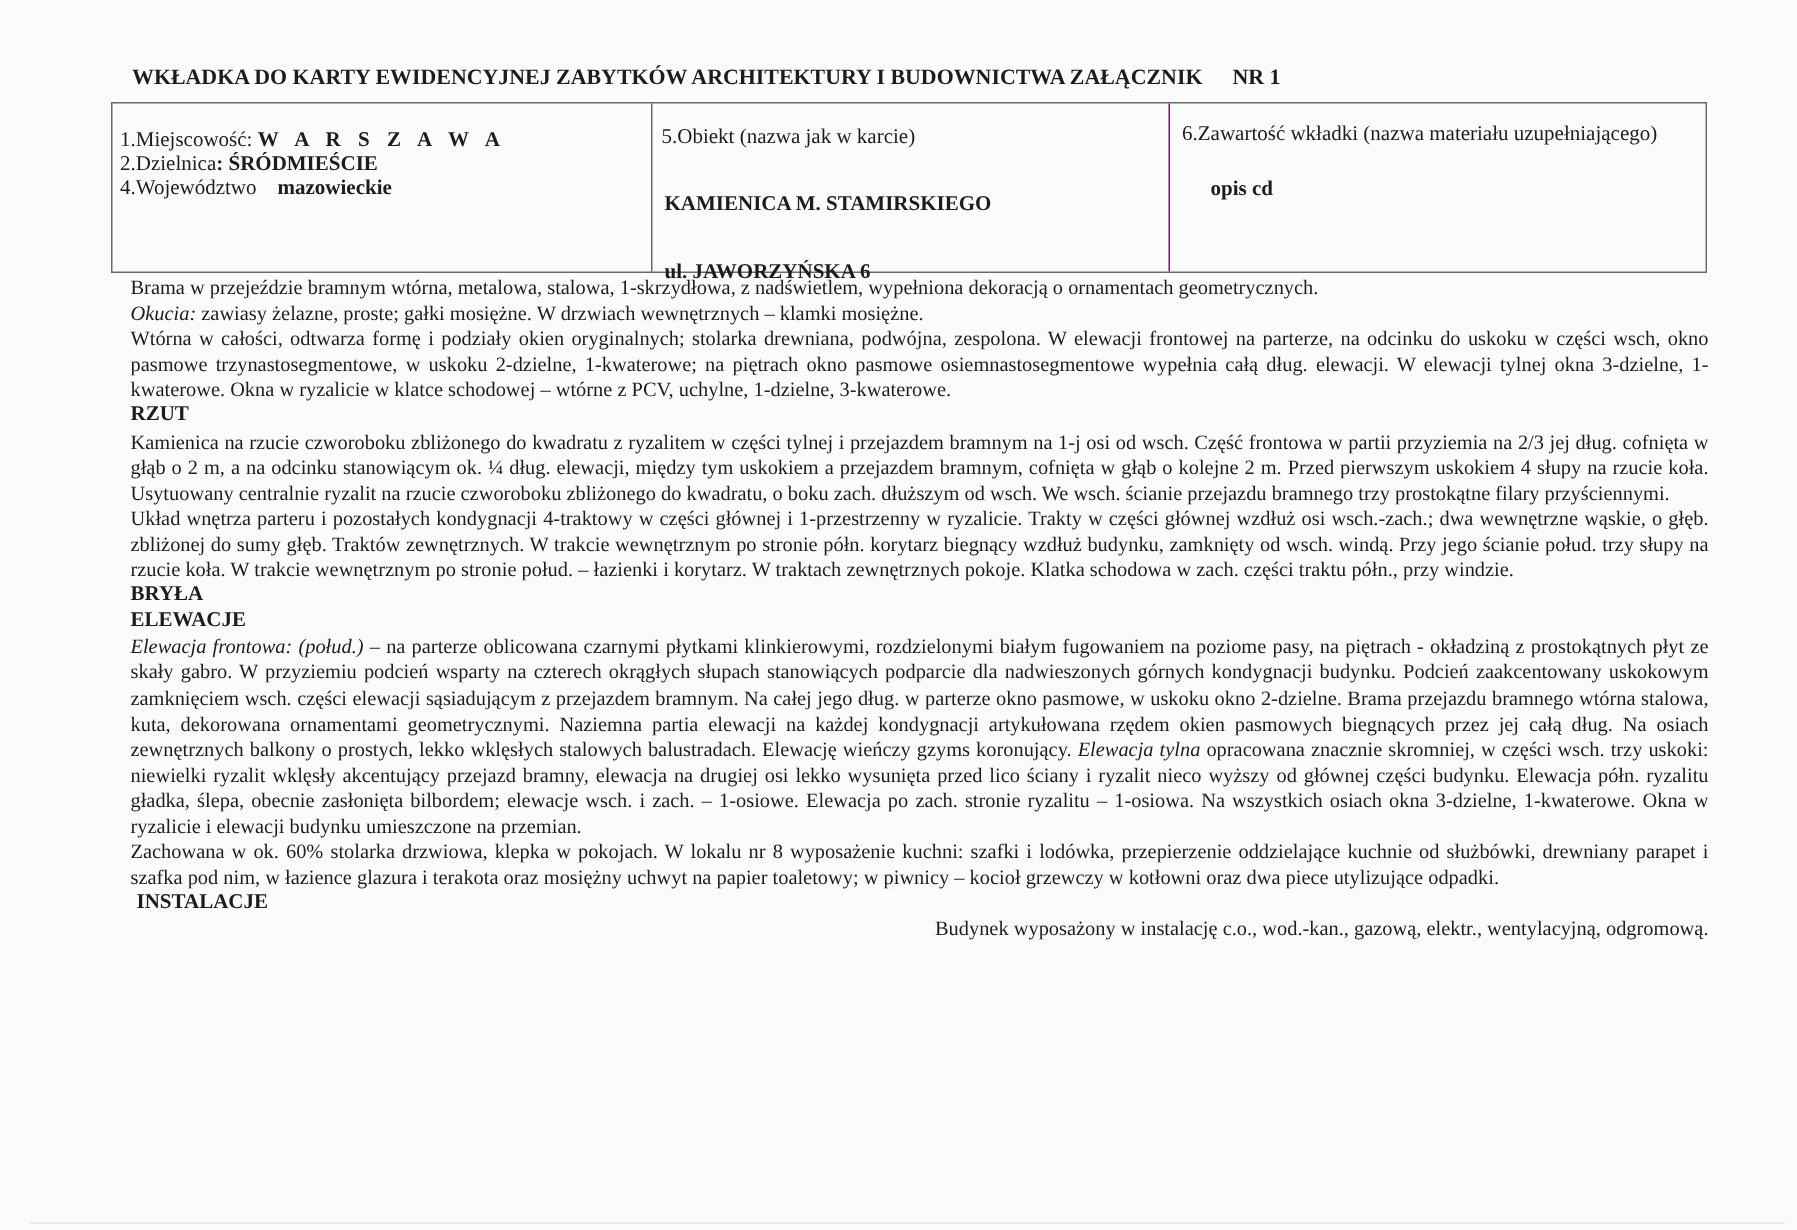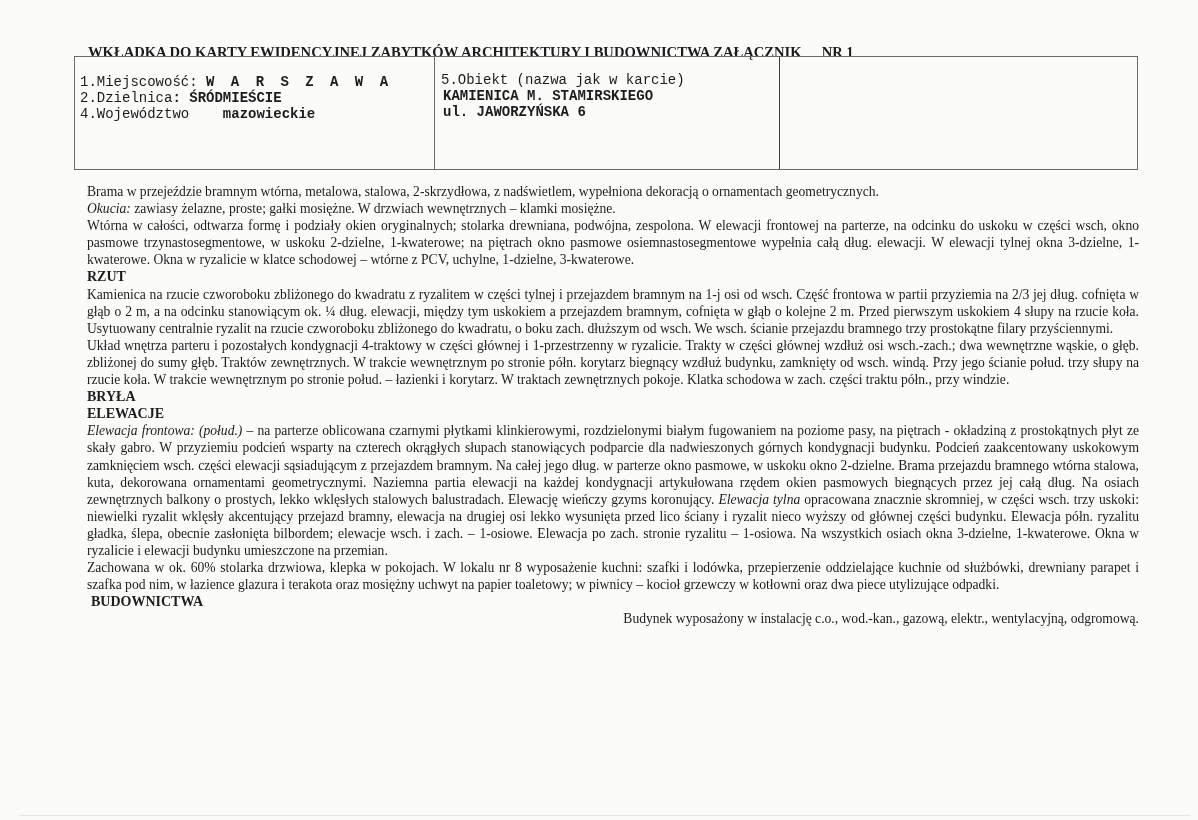--- a/index.html
+++ b/index.html
@@ -10,33 +10,32 @@
     font-family: "Liberation Serif", serif;
     position: relative;
   }
   .title {
     position: absolute; left: 88px; top: 44px;
     font-weight: bold; font-size: 14.6px; letter-spacing: 0;
     white-space: nowrap;
   }
   .title .nr { margin-left: 20px; }
   .hdr-table {
-    position: absolute; left: 74px; top: 56px;
+    position: absolute; left: 74px; top: 68px;
     width: 1064px; height: 114px;
     border: 1px solid #6a6a6a; box-sizing: border-box;
     display: flex;
-    font-family: Liberation Mono, monospace;
   }
   .hdr-cell { box-sizing: border-box; padding: 17px 0 0 8px; font-size: 14px; line-height: 16px; }
   .hdr-cell.c1 { width: 360px; border-right: 1px solid #6a6a6a; padding-left: 5px; }
   .hdr-cell.c2 { width: 345px; border-right: 1px solid #701a75; padding-top: 15px; padding-left: 6px; }
   .hdr-cell.c3 { flex: 1; padding-top: 13px; padding-left: 8px; }
   .hdr-cell b { font-weight: bold; }
   .spaced { letter-spacing: 4px; font-weight: bold; }
-  .c2 .bold-line { font-weight: bold; }
+  .c2 .bold-line { font-weight: bold; margin-top: 29px; }
   .c3 .opis { font-weight: bold; margin-top: 21px; padding-left: 19px; }
   .body-text {
     position: absolute; left: 87px; top: 183px; width: 1052px;
     font-size: 13.6px; line-height: 17.1px; text-align: justify;
   }
   .body-text p { margin: 0; }
   .body-text .head { font-weight: bold; font-size: 14px; }
   .body-text .head.indent { padding-left: 4px; }
   .body-text i { font-style: italic; }
   .last { text-align: right; }
@@ -63,30 +62,34 @@
     <div>
       <span>4.Województwo</span>
       &nbsp;&nbsp;&nbsp;<b>mazowieckie</b>
     </div>
   </div>
   <div class="hdr-cell c2">
     <div>5.Obiekt (nazwa jak w karcie)</div>
     <div class="bold-line" style="padding-left:2px">KAMIENICA  M. STAMIRSKIEGO</div>
     <div class="bold-line" style="padding-left:2px">ul. JAWORZYŃSKA 6</div>
   </div>
+  <div class="hdr-cell c3">
+    <div>6.Zawartość wkładki (nazwa materiału uzupełniającego)</div>
+    <div class="opis">opis cd</div>
+  </div>
 </div>
 
 <div class="body-text">
-  <p>Brama w przejeździe bramnym wtórna, metalowa, stalowa, 2-skrzydłowa, z nadświetlem, wypełniona dekoracją o ornamentach geometrycznych.</p>
+  <p>Brama w przejeździe bramnym wtórna, metalowa, stalowa, 1-skrzydłowa, z nadświetlem, wypełniona dekoracją o ornamentach geometrycznych.</p>
   <p><i>Okucia:</i><span> zawiasy żelazne, proste; gałki mosiężne. W drzwiach wewnętrznych – klamki mosiężne.</span></p>
   <p>Wtórna w całości, odtwarza formę i podziały okien oryginalnych; stolarka drewniana, podwójna, zespolona. W elewacji frontowej na parterze, na odcinku do uskoku w części wsch, okno pasmowe trzynastosegmentowe, w uskoku  2-dzielne, 1-kwaterowe; na piętrach okno pasmowe osiemnastosegmentowe wypełnia całą dług. elewacji. W elewacji tylnej okna 3-dzielne, 1-kwaterowe. Okna w ryzalicie w  klatce schodowej – wtórne z PCV, uchylne, 1-dzielne, 3-kwaterowe.</p>
   <p class="head">RZUT</p>
   <p>Kamienica na rzucie czworoboku zbliżonego do kwadratu z ryzalitem w części tylnej i przejazdem bramnym na 1-j osi od wsch. Część frontowa w partii przyziemia na 2/3 jej dług. cofnięta w głąb o 2 m, a na odcinku stanowiącym ok. ¼ dług. elewacji, między tym uskokiem a przejazdem bramnym, cofnięta w głąb o kolejne 2 m. Przed pierwszym uskokiem 4 słupy na rzucie koła. Usytuowany centralnie ryzalit na rzucie czworoboku zbliżonego do kwadratu, o boku zach. dłuższym od wsch. We wsch. ścianie przejazdu bramnego trzy prostokątne filary przyściennymi.</p>
   <p>Układ wnętrza parteru i pozostałych kondygnacji 4-traktowy w części głównej i 1-przestrzenny w ryzalicie. Trakty w części głównej wzdłuż osi wsch.-zach.; dwa wewnętrzne wąskie, o głęb. zbliżonej do sumy głęb. Traktów zewnętrznych. W trakcie wewnętrznym po stronie półn. korytarz biegnący wzdłuż budynku, zamknięty od wsch. windą. Przy jego ścianie połud. trzy słupy na rzucie koła. W trakcie wewnętrznym po stronie połud. – łazienki i korytarz. W traktach zewnętrznych pokoje. Klatka schodowa w zach. części traktu półn., przy windzie.</p>
   <p class="head">BRYŁA</p>
   <p class="head">ELEWACJE</p>
   <p><i>Elewacja frontowa: (połud.)</i><span> – na parterze oblicowana czarnymi płytkami klinkierowymi, rozdzielonymi białym fugowaniem na poziome pasy, na piętrach - okładziną z prostokątnych płyt ze skały gabro. W przyziemiu podcień wsparty na czterech okrągłych słupach stanowiących podparcie dla nadwieszonych górnych kondygnacji budynku. Podcień zaakcentowany uskokowym zamknięciem wsch. części elewacji sąsiadującym z przejazdem bramnym. Na całej jego dług. w parterze okno pasmowe, w uskoku okno 2-dzielne. Brama przejazdu bramnego wtórna stalowa, kuta, dekorowana ornamentami geometrycznymi. Naziemna partia elewacji na każdej kondygnacji artykułowana rzędem okien pasmowych biegnących przez jej całą dług. Na osiach zewnętrznych balkony o prostych, lekko wklęsłych stalowych balustradach. Elewację wieńczy gzyms koronujący. </span><i>Elewacja tylna</i><span> opracowana znacznie skromniej, w części wsch. trzy uskoki: niewielki ryzalit wklęsły akcentujący przejazd bramny,  elewacja na drugiej osi lekko wysunięta przed lico ściany i ryzalit nieco wyższy od głównej części budynku. Elewacja półn. ryzalitu gładka, ślepa, obecnie zasłonięta bilbordem; elewacje wsch. i zach. – 1-osiowe. Elewacja po zach. stronie ryzalitu – 1-osiowa. Na wszystkich osiach okna 3-dzielne, 1-kwaterowe. Okna w ryzalicie i elewacji budynku umieszczone na przemian.</span></p>
   <p>Zachowana w ok. 60% stolarka drzwiowa, klepka w pokojach. W lokalu nr 8 wyposażenie kuchni: szafki i lodówka, przepierzenie oddzielające kuchnie od służbówki, drewniany parapet i szafka pod nim, w łazience glazura i terakota oraz mosiężny uchwyt na papier toaletowy; w piwnicy – kocioł grzewczy w kotłowni oraz dwa piece utylizujące odpadki.</p>
-  <p class="head indent">BUDOWNICTWA</p>
+  <p class="head indent">INSTALACJE</p>
   <p class="last">Budynek wyposażony w instalację c.o., wod.-kan.,  gazową, elektr., wentylacyjną, odgromową.</p>
 </div>
 
 <div class="scan-line"></div>
 
 </body></html>

